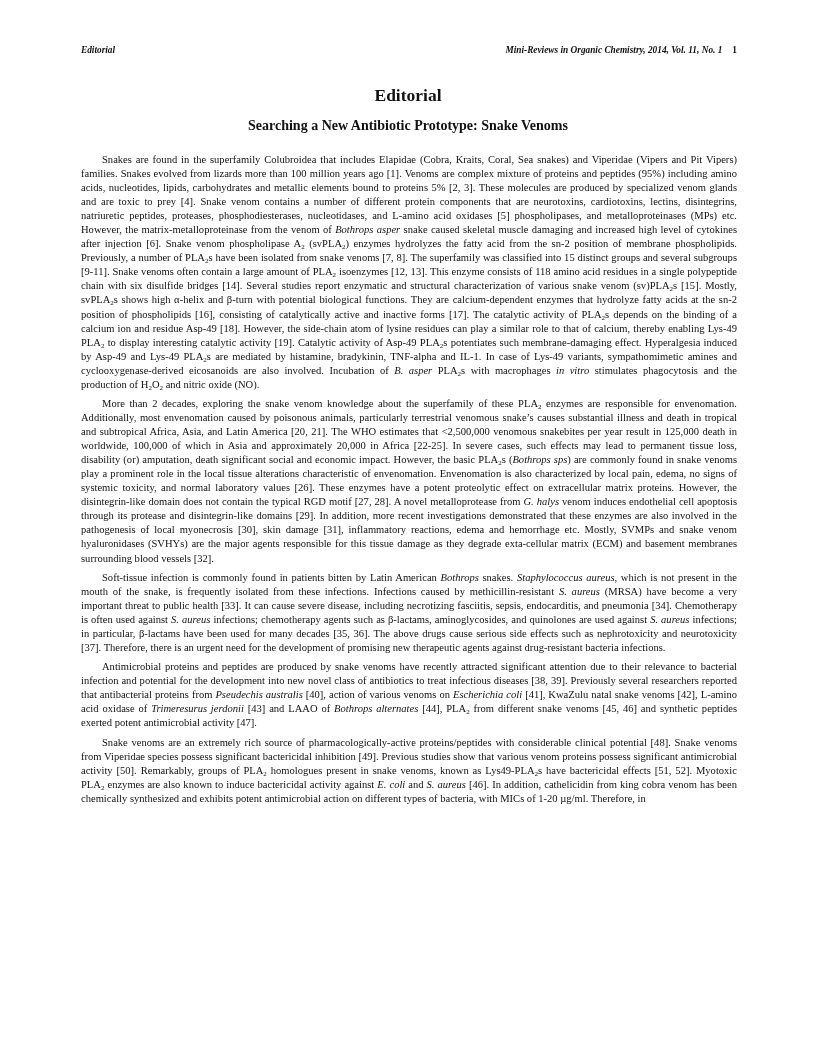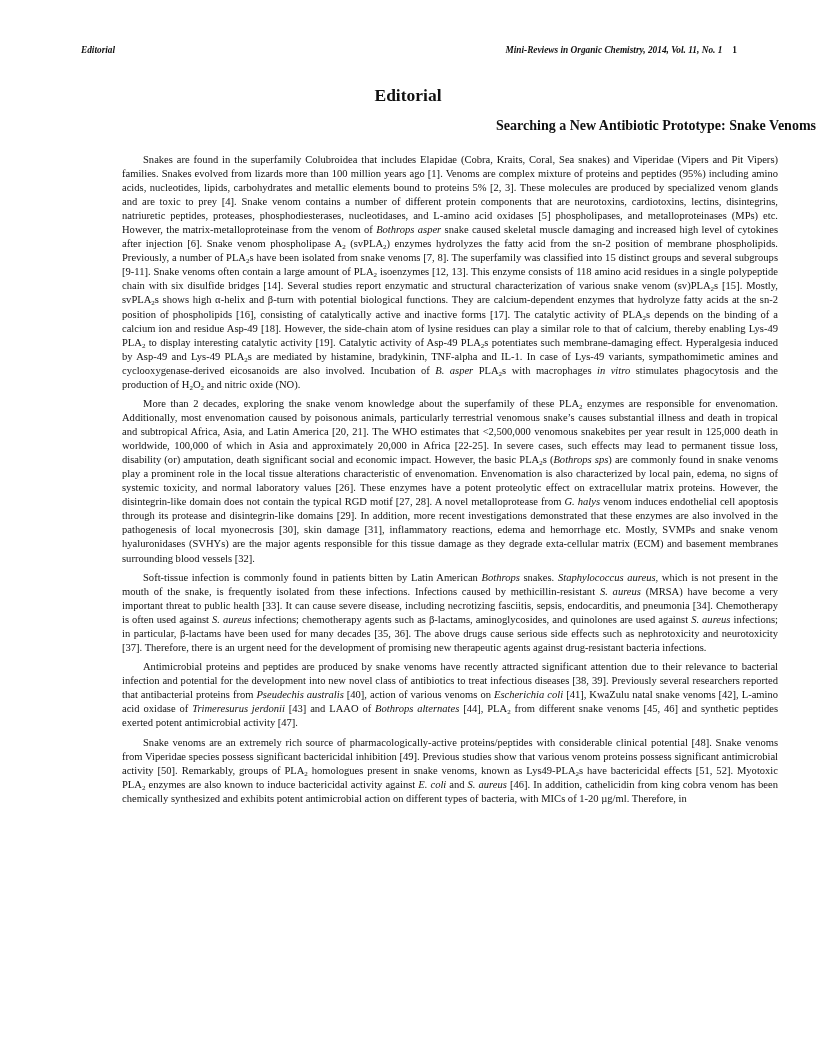--- a/index.html
+++ b/index.html
@@ -5,23 +5,23 @@
   html, body { margin: 0; padding: 0; background: #ffffff; }
   body { width: 816px; height: 1056px; position: relative; overflow: hidden;
          font-family: "Liberation Serif", "DejaVu Serif", serif; color: #111111; }
   .running-head { position: absolute; top: 45px; left: 81px; width: 656px;
                   font-size: 9.3px; font-weight: bold; font-style: italic; }
   .running-head .left { position: absolute; left: 0; top: 0; }
   .running-head .right { position: absolute; right: 0; top: 0; margin-left: 44px; }
   .running-head .pno { font-style: normal; margin-left: 10px; }
   .title { position: absolute; top: 85px; left: 0; width: 816px; text-align: center;
            font-size: 17.5px; font-weight: bold; margin: 0; }
-  .subtitle { position: absolute; top: 118px; left: 0; width: 816px; text-align: right;
+  .subtitle { position: absolute; top: 118px; left: 0; width: 816px; text-align: center;
               font-size: 14px; font-weight: bold; margin: 0; }
-  .body { position: absolute; top: 153px; left: 81px; width: 656px; margin-left: 41px; }
+  .body { position: absolute; top: 153px; left: 81px; width: 656px; }
   .body p { margin: 0 0 5.2px 0; font-size: 10.55px; line-height: 14.05px;
             text-align: justify; text-indent: 21px; hyphens: none; }
   .body sub { font-size: 7px; vertical-align: -2px; line-height: 0; }
   .body i { font-style: italic; }
 </style>
 </head>
 <body>
 
 <div class="running-head">
   <span class="left">Editorial</span>

